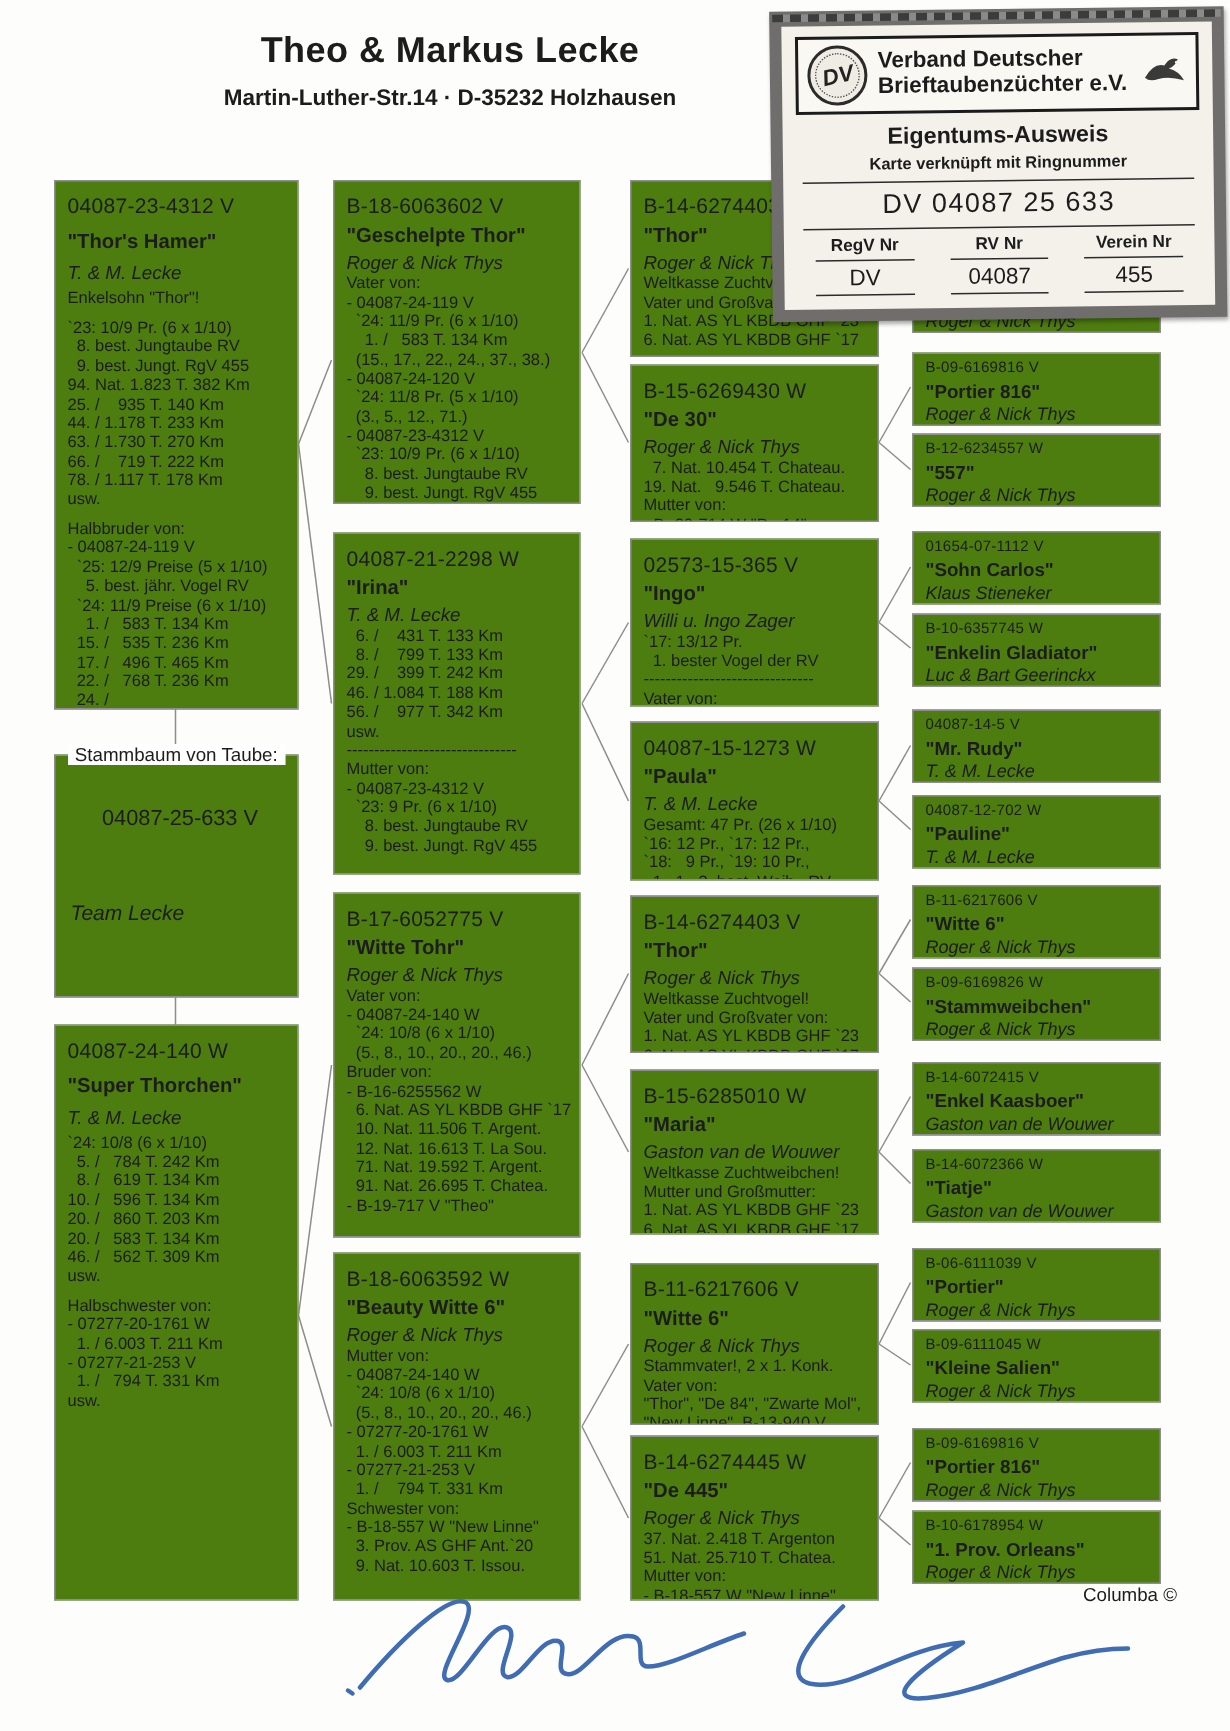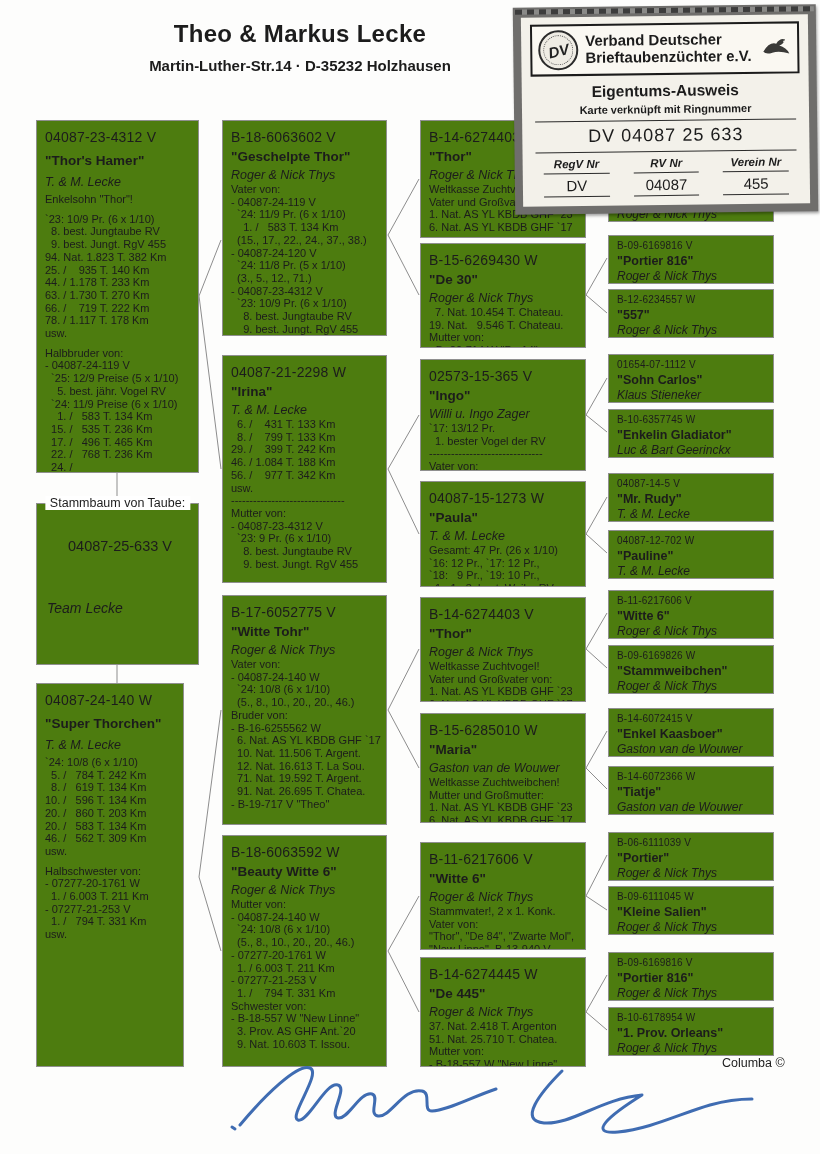--- a/index.html
+++ b/index.html
@@ -63,21 +63,21 @@
     transform:rotate(-12deg); color:#222; }
   .card-org-text { font-weight:bold; font-size:15px; line-height:1.12; flex:1; }
   .pigeon { width:30px; min-width:30px; height:22px; }
   .card-title { text-align:center; font-weight:bold; font-size:15.5px; margin-top:7px; }
   .card-sub   { text-align:center; font-weight:bold; font-size:11px;   margin-top:3px; }
   .card-line  { border-top:1.5px solid #2b2b2b; margin:5px 4px 0 4px; }
   .card-ring  { text-align:center; font-size:18px; letter-spacing:1px; margin:4px 0 3px; }
   .card-cols  { display:flex; margin-top:5px; }
   .card-col   { flex:1; text-align:center; }
   .card-col-h { font-weight:bold; font-size:11.5px; padding-bottom:3px;
-    border-bottom:1.5px solid #2b2b2b; margin:0 12px;font-style:italic; }
+    border-bottom:1.5px solid #2b2b2b; margin:0 12px; }
   .card-col-v { font-size:15px; padding:3px 0 2px;
     border-bottom:1.5px solid #2b2b2b; margin:0 12px; }
 
   .brand { position:absolute; left:722px; top:1056px; font-size:12.5px; z-index:3; }
   svg.signature { position:absolute; left:180px; top:1055px; z-index:4; }
 </style>
 </head>
 <body>
 
 <svg class="connectors" width="820" height="1154">
@@ -150,21 +150,21 @@
       <div class="ln">  24. /</div>
     </div>
 </div>
 
 <div class="pbox" style="left:36px;top:503px;width:163px;height:162px;overflow:visible">
   <div class="stamm-legend">Stammbaum von Taube:</div>
   <div class="stamm-ring">04087-25-633 V</div>
   <div class="stamm-owner">Team Lecke</div>
 </div>
 
-<div class="pbox" style="left:36px;top:683px;width:148px;height:384px">
+<div class="pbox" style="left:36px;top:683px;width:163px;height:384px">
   <div class="ring">04087-24-140 W</div>
   <div class="bname">"Super Thorchen"</div>
   <div class="owner">T. &amp; M. Lecke</div>
   <div class="lines">
       <div class="ln">`24: 10/8 (6 x 1/10)</div>
       <div class="ln">  5. /   784 T. 242 Km</div>
       <div class="ln">  8. /   619 T. 134 Km</div>
       <div class="ln">10. /   596 T. 134 Km</div>
       <div class="ln">20. /   860 T. 203 Km</div>
       <div class="ln">20. /   583 T. 134 Km</div>

